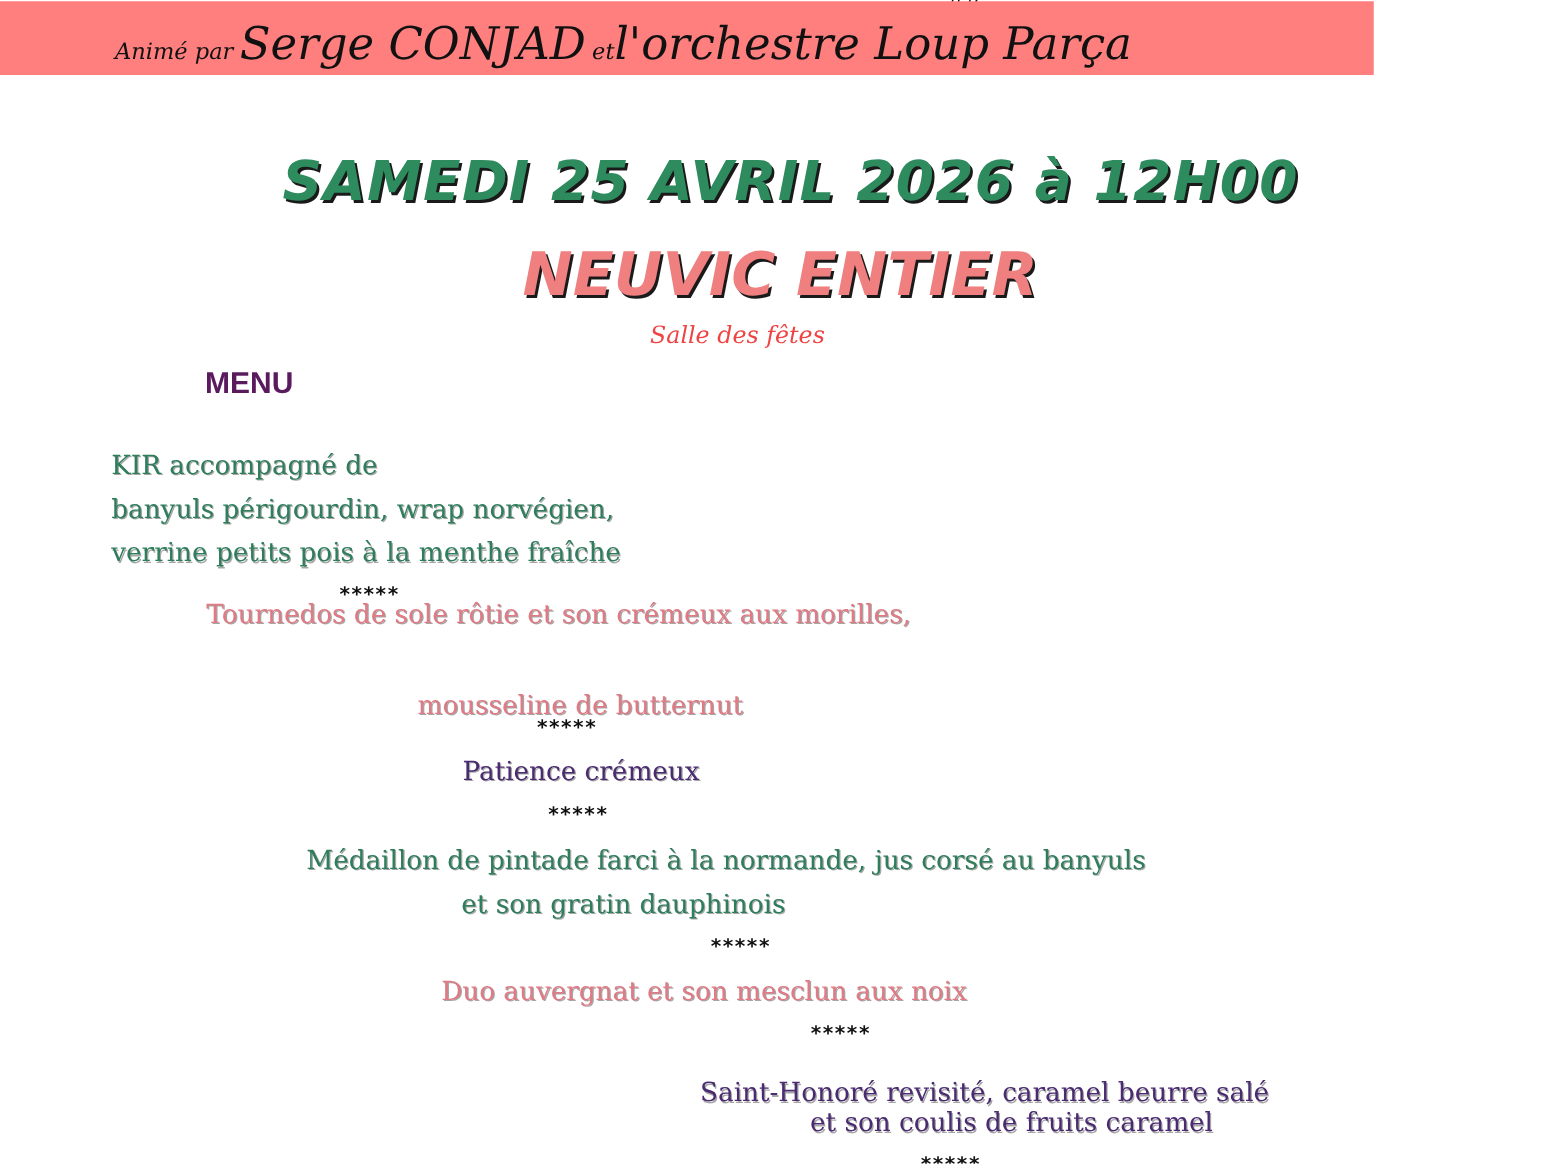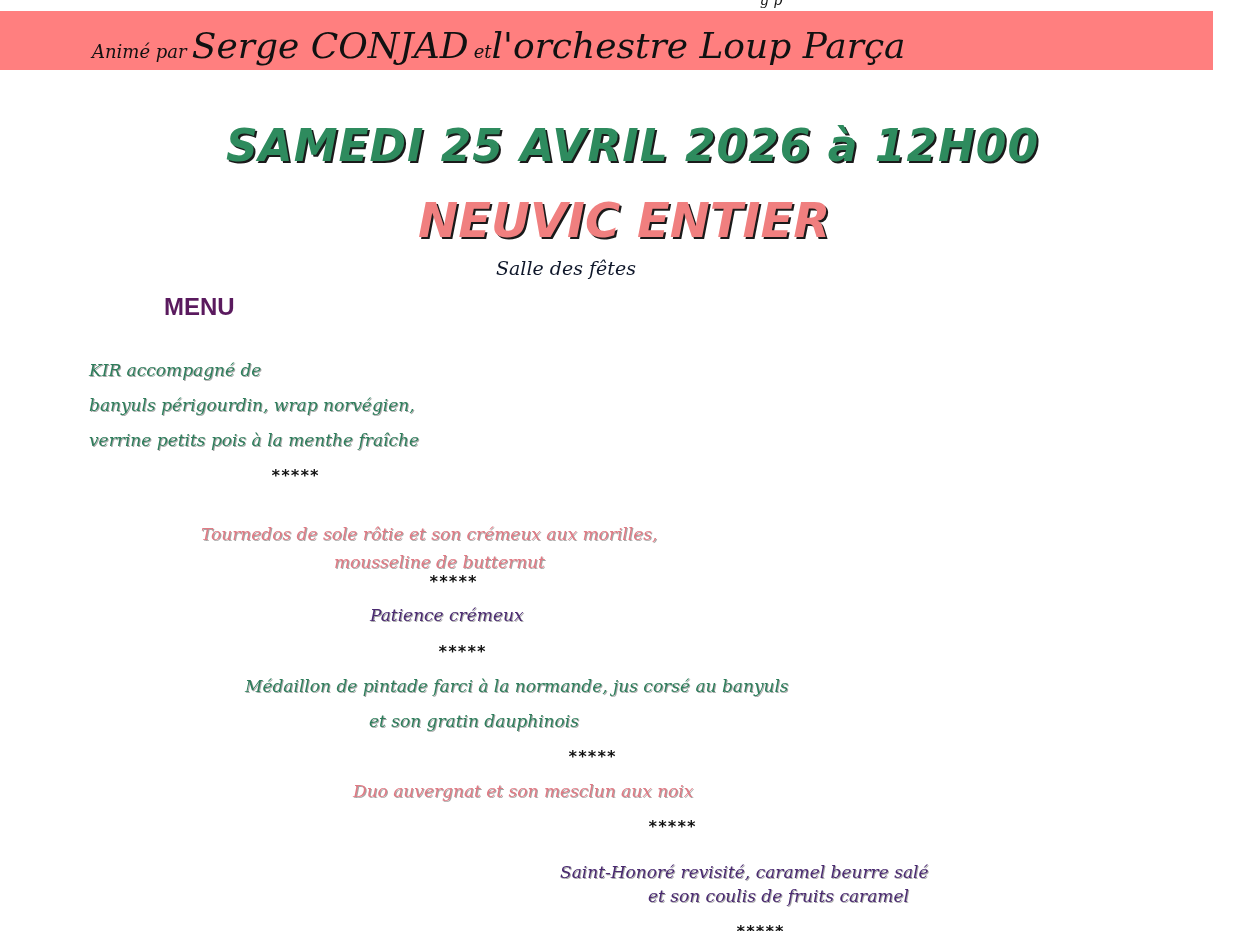--- a/index.html
+++ b/index.html
@@ -1,38 +1,38 @@
 <!DOCTYPE html>
 <html><head>
 <meta charset="utf-8">
 <style>
   html, body { margin: 0; padding: 0; background: #ffffff; }
   body { width: 1241px; height: 931px; overflow: hidden; position: relative;
          font-family: "DejaVu Sans", sans-serif; }
   .abs { position: absolute; white-space: nowrap; }
   .cut-top { top: -8px; left: 760px; font-size: 14px; color: #111;
              font-family: "DejaVu Serif", serif; font-style: italic; }
-  .banner { position: absolute; left: 0; top: 11px; width: 1213px; height: 59px;
+  .banner { position: absolute; left: 0; top: 1px; width: 1099px; height: 59px;
             background: #ff7f7f; }
   .banner-line { position: absolute; left: 92px; top: 14px; font-family: "DejaVu Serif", serif;
                  font-style: italic; color: #111; }
   .banner-line .small { font-size: 18px; }
   .banner-line .big { font-size: 36px; }
   .title-date { left: 0; width: 1241px; text-align: center; top: 120px;
                 font-family: "DejaVu Sans", sans-serif; font-weight: bold; font-style: italic;
                 font-size: 44px; color: #2e8b5e; letter-spacing: 1px;
                 text-shadow: 2px 2px 0 #1a1a1a; padding-left: 12px; }
   .title-place { left: 418px; top: 192px; font-family: "DejaVu Sans", sans-serif; font-weight: bold;
                  font-style: italic; font-size: 48px; color: #f07f7f;
                  text-shadow: 2px 2px 0 #1a1a1a; }
-  .venue { left: 496px; top: 257px; font-family: "DejaVu Serif", serif; font-style: italic;
-           font-size: 19px; color: #0f172a; }
+  .venue { left: 520px; top: 257px; font-family: "DejaVu Serif", serif; font-style: italic;
+           font-size: 19px; color: #ef4444; }
   .menu-h { left: 164px; top: 293px; font-family: Liberation Sans, sans-serif; font-weight: bold;
             font-size: 24px; color: #5a1a5e; }
-  .script { font-family: "DejaVu Serif", serif; font-style: italic; font-size: 17px;
+  .script { font-family: "DejaVu Serif", serif; font-size: 21px;
             text-shadow: 1px 1px 0 rgba(0,0,0,0.35); }
   .green { color: #2e7d5b; }
   .pink { color: #e07a84; }
   .purple { color: #4a2a70; }
   .sep { font-family: "DejaVu Sans Mono", monospace; font-size: 16px; color: #111; font-weight: bold; }
 </style>
 </head>
 <body>
 
 <div class="abs cut-top">g   p</div>
@@ -49,21 +49,21 @@
 <div class="abs title-place">NEUVIC ENTIER</div>
 <div class="abs venue">Salle des fêtes</div>
 
 <div class="abs menu-h">MENU</div>
 
 <div class="abs script green" style="left:89px; top:360px;">KIR accompagné de</div>
 <div class="abs script green" style="left:89px; top:395px;">banyuls périgourdin, wrap norvégien,</div>
 <div class="abs script green" style="left:89px; top:430px;">verrine petits pois à la menthe fraîche</div>
 <div class="abs sep" style="left:271px; top:466px;">*****</div>
 
-<div class="abs script pink" style="left:165px; top:524px;margin-left:36px;">Tournedos de sole rôtie et son crémeux aux morilles,</div>
+<div class="abs script pink" style="left:165px; top:479px;">Tournedos de sole rôtie et son crémeux aux morilles,</div>
 <div class="abs script pink" style="left:334px; top:552px;">mousseline de butternut</div>
 <div class="abs sep" style="left:429px; top:572px;">*****</div>
 
 <div class="abs script purple" style="left:370px; top:605px;">Patience crémeux</div>
 <div class="abs sep" style="left:438px; top:642px;">*****</div>
 
 <div class="abs script green" style="left:245px; top:676px;">Médaillon de pintade farci à la normande, jus corsé au banyuls</div>
 <div class="abs script green" style="left:369px; top:711px;">et son gratin dauphinois</div>
 <div class="abs sep" style="left:568px; top:747px;">*****</div>
 

